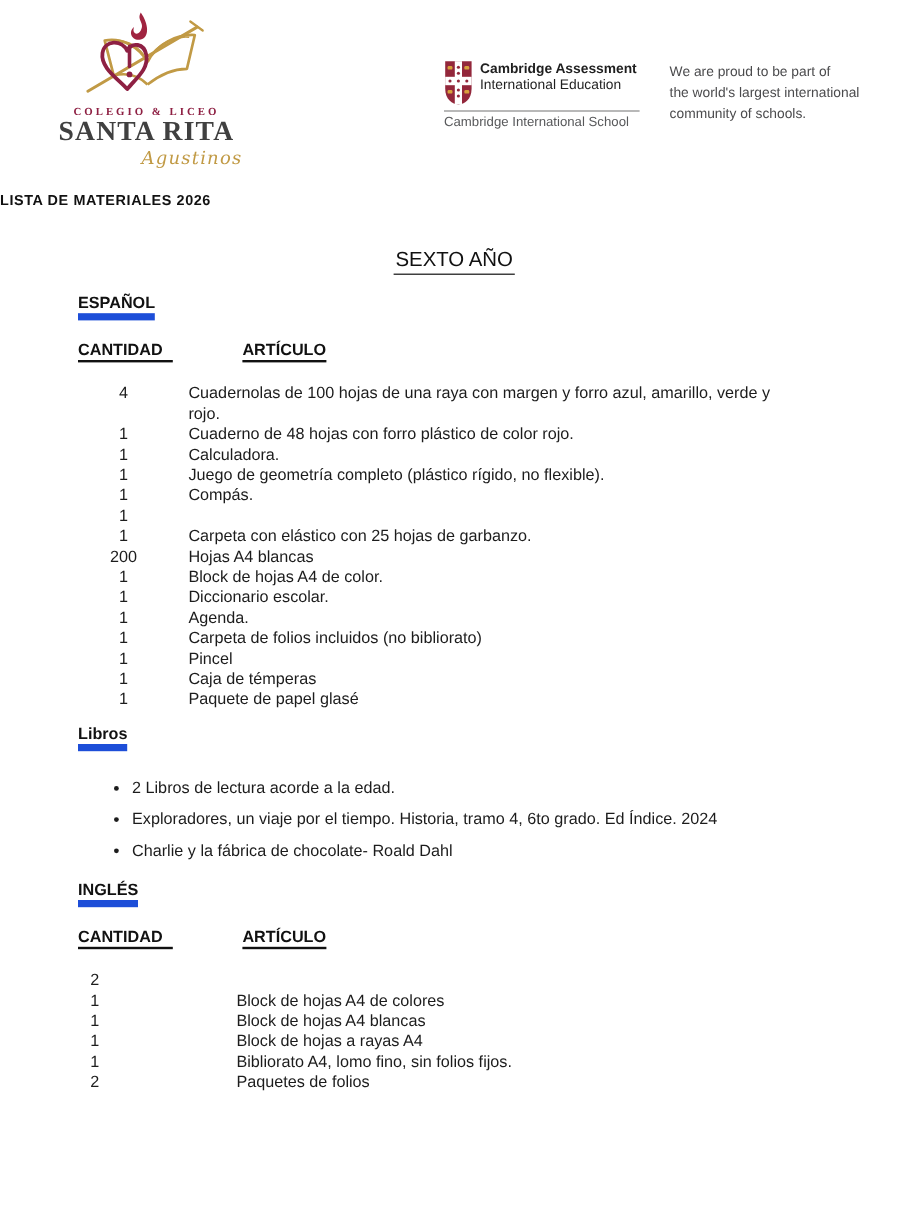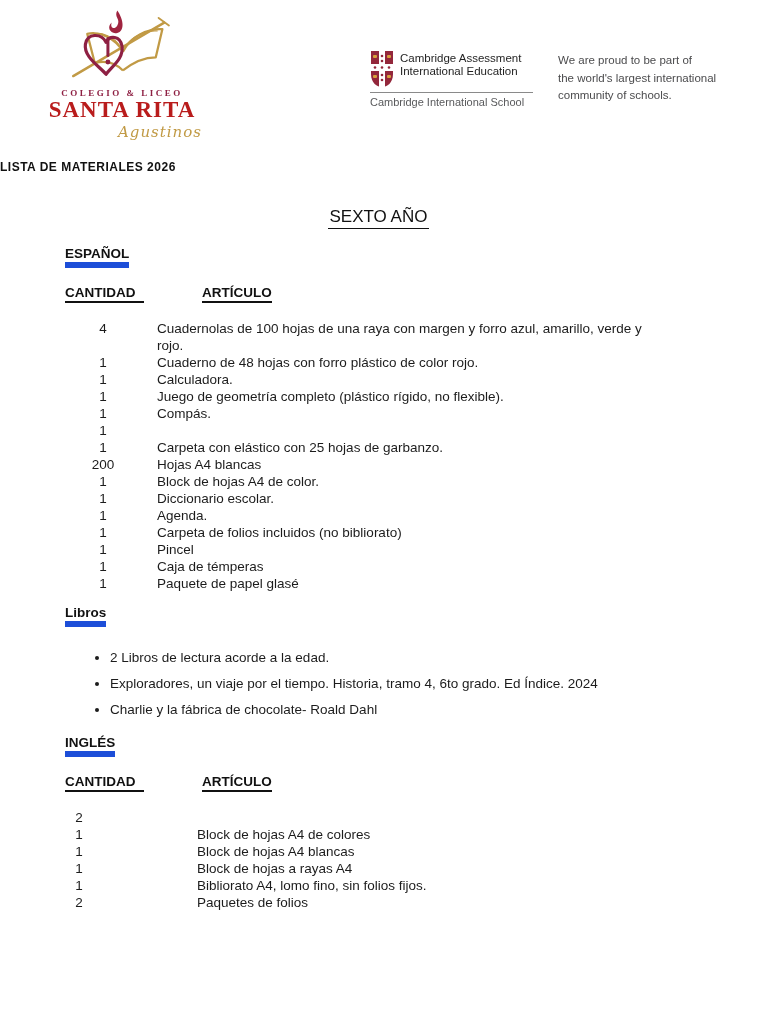--- a/index.html
+++ b/index.html
@@ -9,30 +9,30 @@
     background:#ffffff;
     font-family:"Liberation Sans", sans-serif;
     color:#1c1c1c;
     overflow:hidden;
   }
   
   .logo-block{position:absolute;left:42px;top:8px;width:160px;text-align:center;}
   .logo-graphic{display:block;margin:0 auto;}
   .logo-type{font-family:"Liberation Serif", serif;font-weight:bold;color:#8E2043;
              font-size:9px;letter-spacing:2.5px;margin-top:2px;white-space:nowrap;}
-  .logo-name{font-family:"Liberation Serif", serif;font-weight:bold;color:#b91c1c;
+  .logo-name{font-family:"Liberation Serif", serif;font-weight:bold;color:#404040;
              font-size:23px;letter-spacing:1px;line-height:24px;white-space:nowrap;}
   .logo-sub{font-family:"DejaVu Serif", serif;font-style:italic;color:#C19A45;
             font-size:15px;letter-spacing:1px;margin-top:1px;text-align:right;}
   
   .cam-block{position:absolute;left:370px;top:50px;width:163px;}
   .cam-top{display:flex;align-items:flex-start;}
   .cam-shield{flex:0 0 auto;margin-right:6px;}
   .cam-lines{padding-top:2px;}
-  .cam-l1{font-size:11.5px;font-weight:normal;color:#1f1f1f;line-height:13px;}
+  .cam-l1{font-size:11.5px;font-weight:bold;color:#1f1f1f;line-height:13px;}
   .cam-l2{font-size:11.5px;color:#1f1f1f;line-height:13px;}
   .cam-rule{border:none;border-top:1px solid #8a8a8a;margin:4px 0 0 0;}
   .cam-l3{font-size:11px;color:#58595b;margin-top:3px;}
   .cam-tagline{position:absolute;left:558px;top:52px;width:175px;
                font-size:11.5px;line-height:17.5px;color:#4b4b4d;}
   
   .doc-title{position:absolute;top:160px;left:0;width:100%;
              font-size:12px;font-weight:bold;letter-spacing:.5px;color:#111;}
   .doc-subtitle{position:absolute;top:207px;left:0;width:100%;text-align:center;}
   .doc-subtitle span{display:inline-block;font-size:17px;color:#111;

